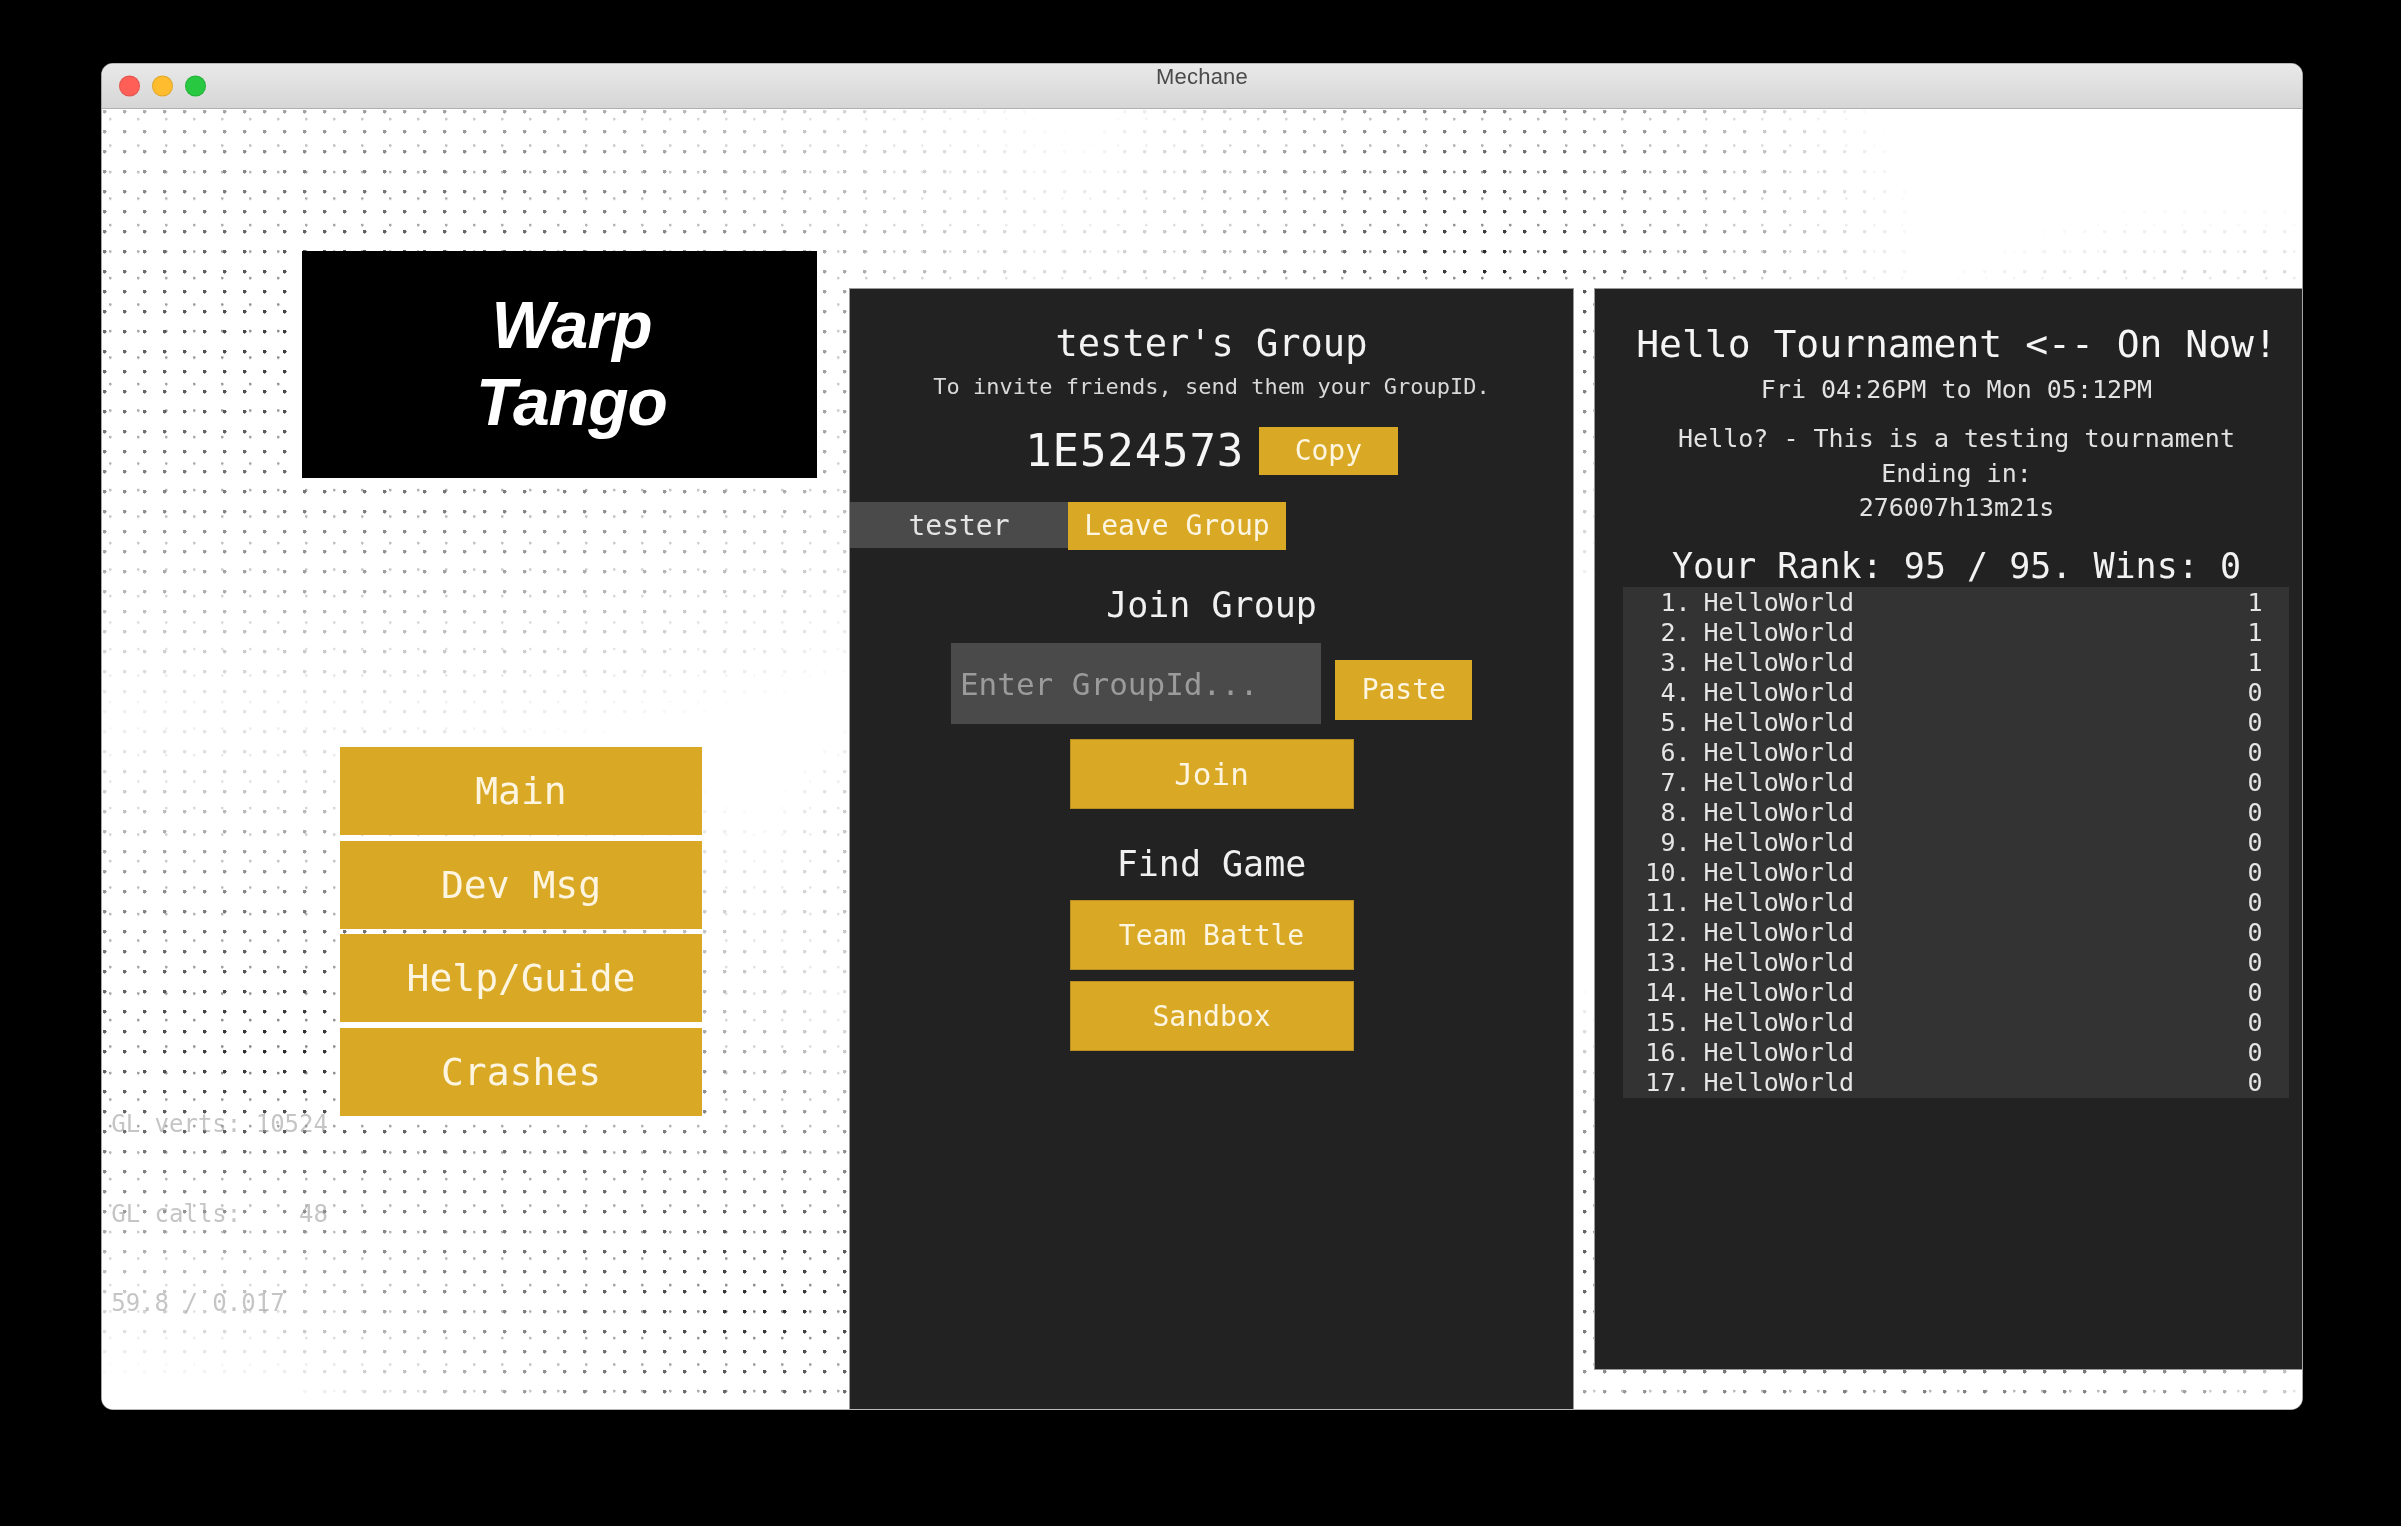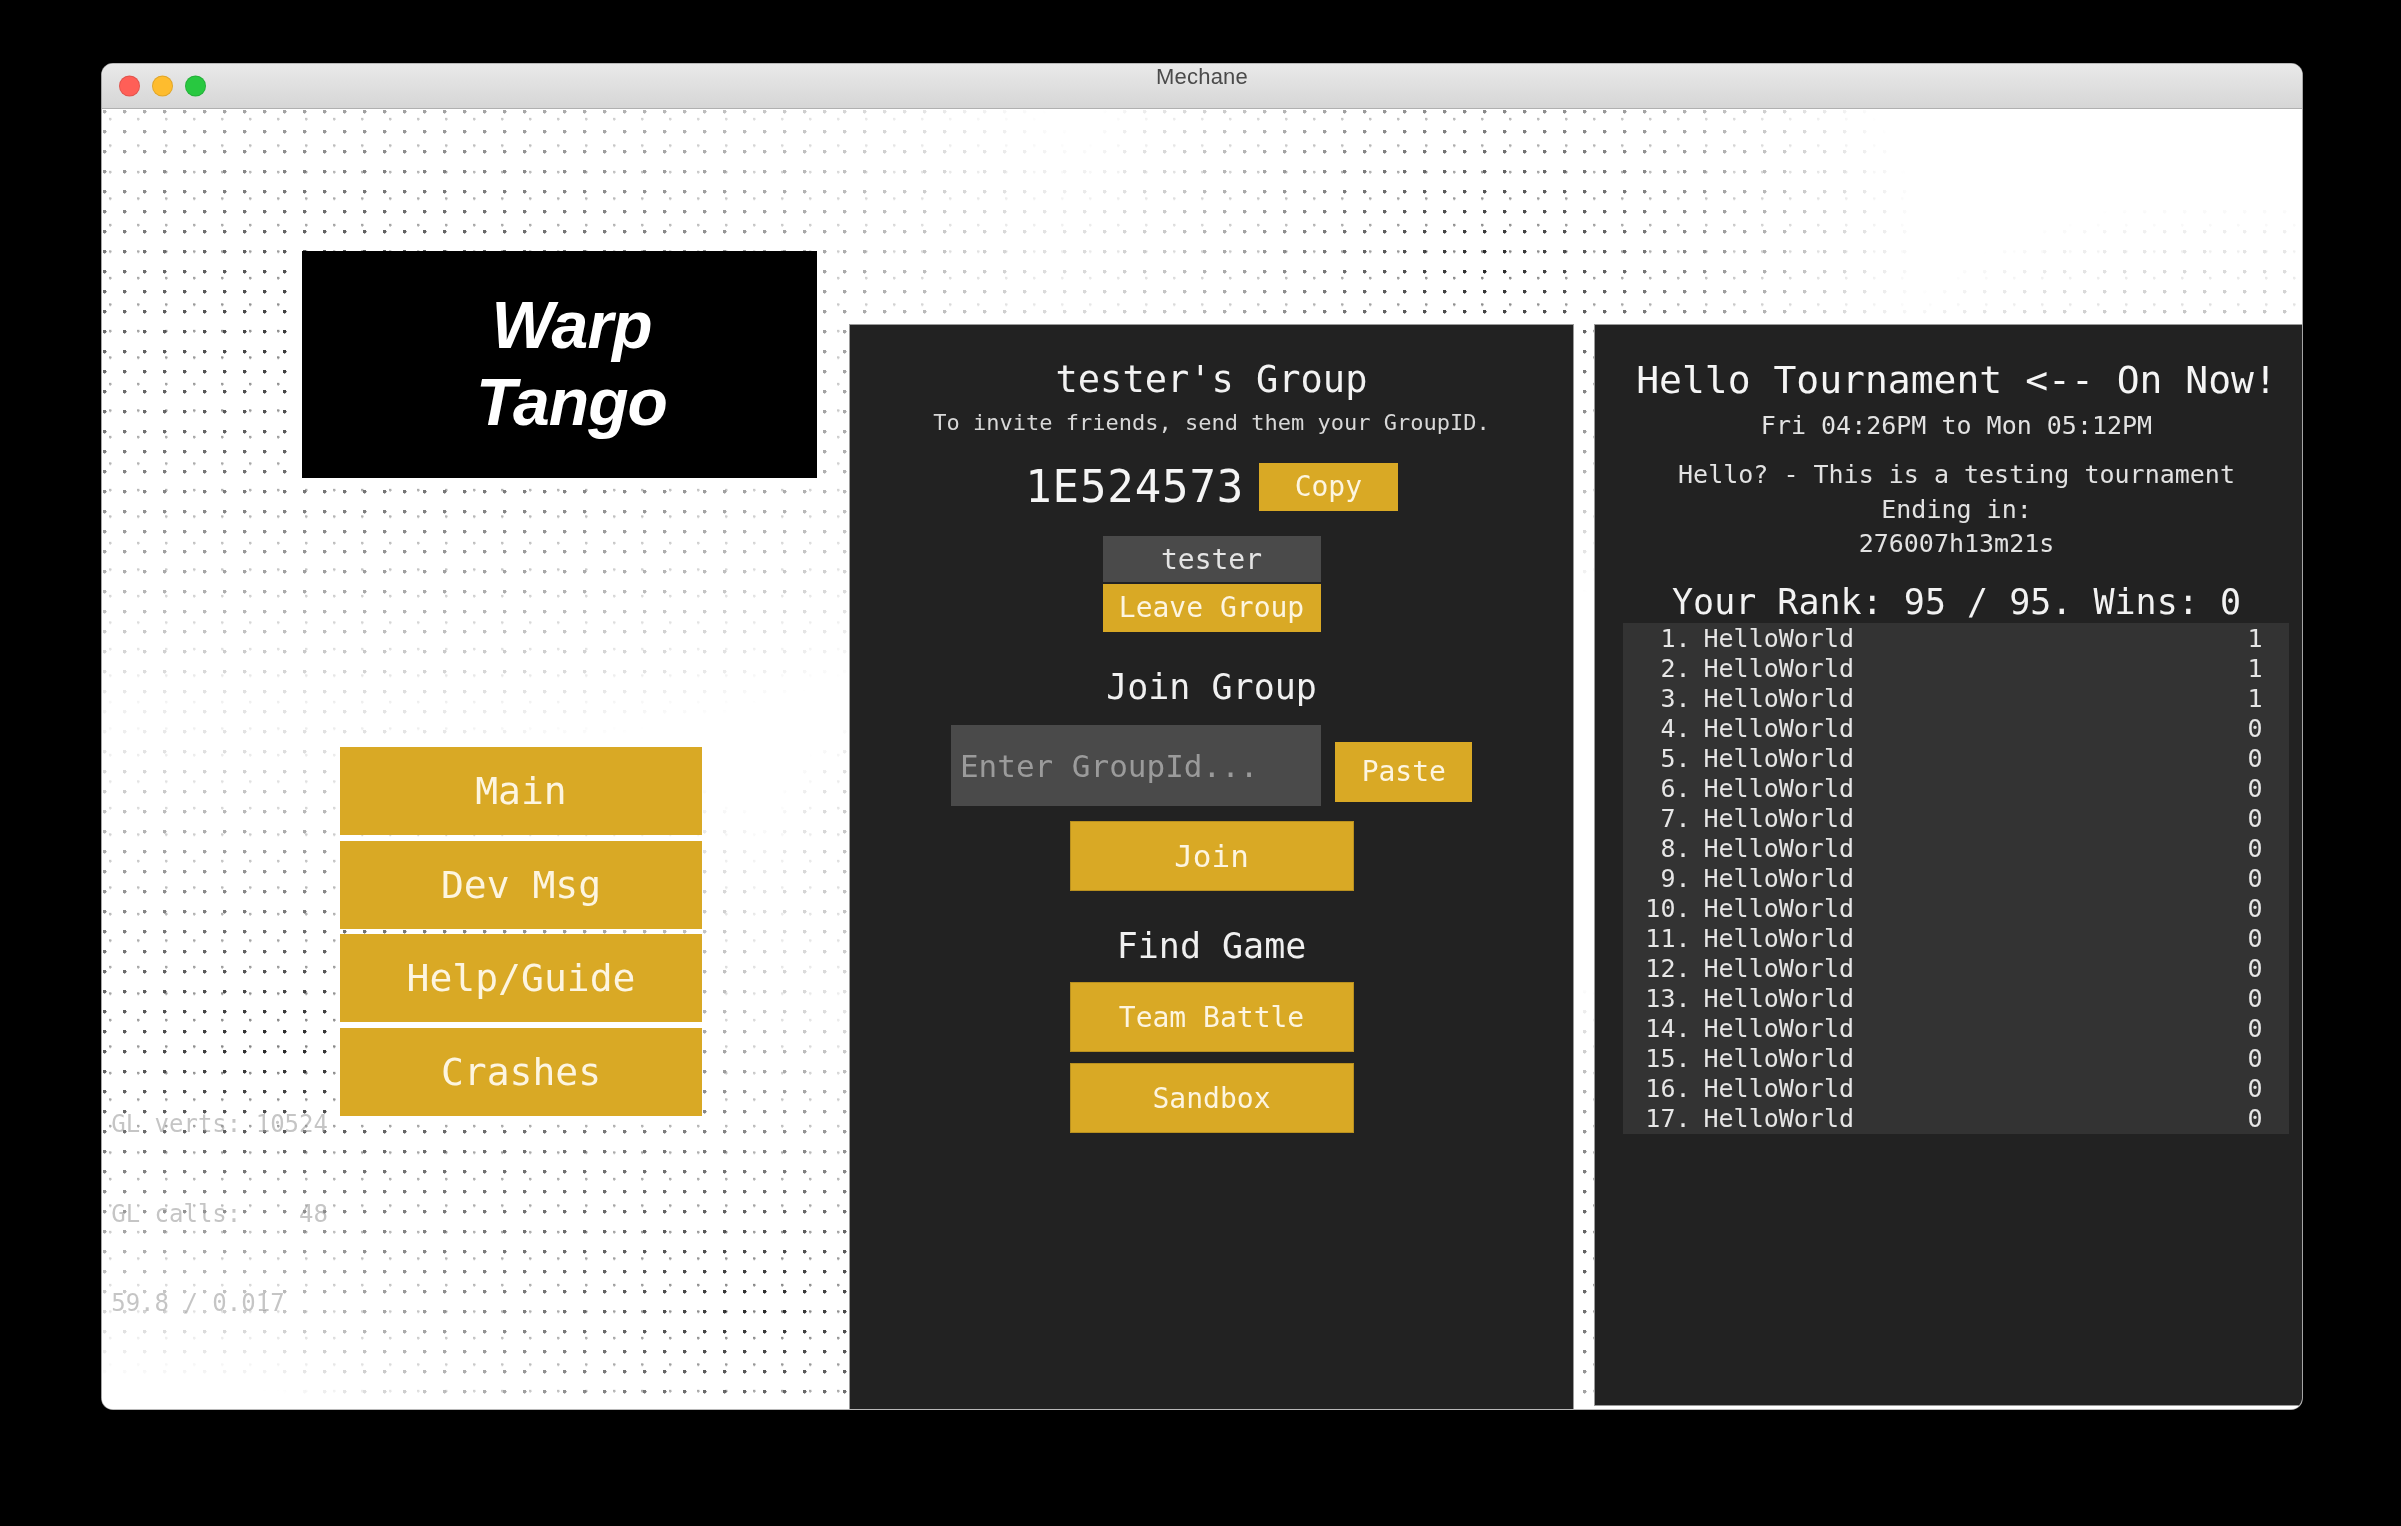--- a/index.html
+++ b/index.html
@@ -143,21 +143,20 @@
     border: 0;
     cursor: pointer;
     user-select: none;
   }
 
   
   .panel {
     position: absolute;
     background: #222222;
     border: 0.9px solid #9a9a9a;
-    margin-top: 36px;
   }
   #group-panel {
     left: 747px;
     top: 179px;
     width: 723px;
     height: 1148px;
   }
   #tournament-panel {
     left: 1492px;
     top: 179px;
@@ -196,21 +195,21 @@
     user-select: none;
     display: flex;
     align-items: center;
     justify-content: center;
   }
   #copy-btn { width: 139px; height: 48px; font-size: 28px; }
 
   #member-list {
     margin-top: 24px;
     display: flex;
-    flex-direction: column;
+    flex-direction: row;
     align-items: center;
   }
   .member-chip {
     width: 218px; height: 46px;
     background: #4a4a4a;
     color: #e4e4e4;
     font-size: 28px;
     display: flex; align-items: center; justify-content: center;
     user-select: none;
   }

